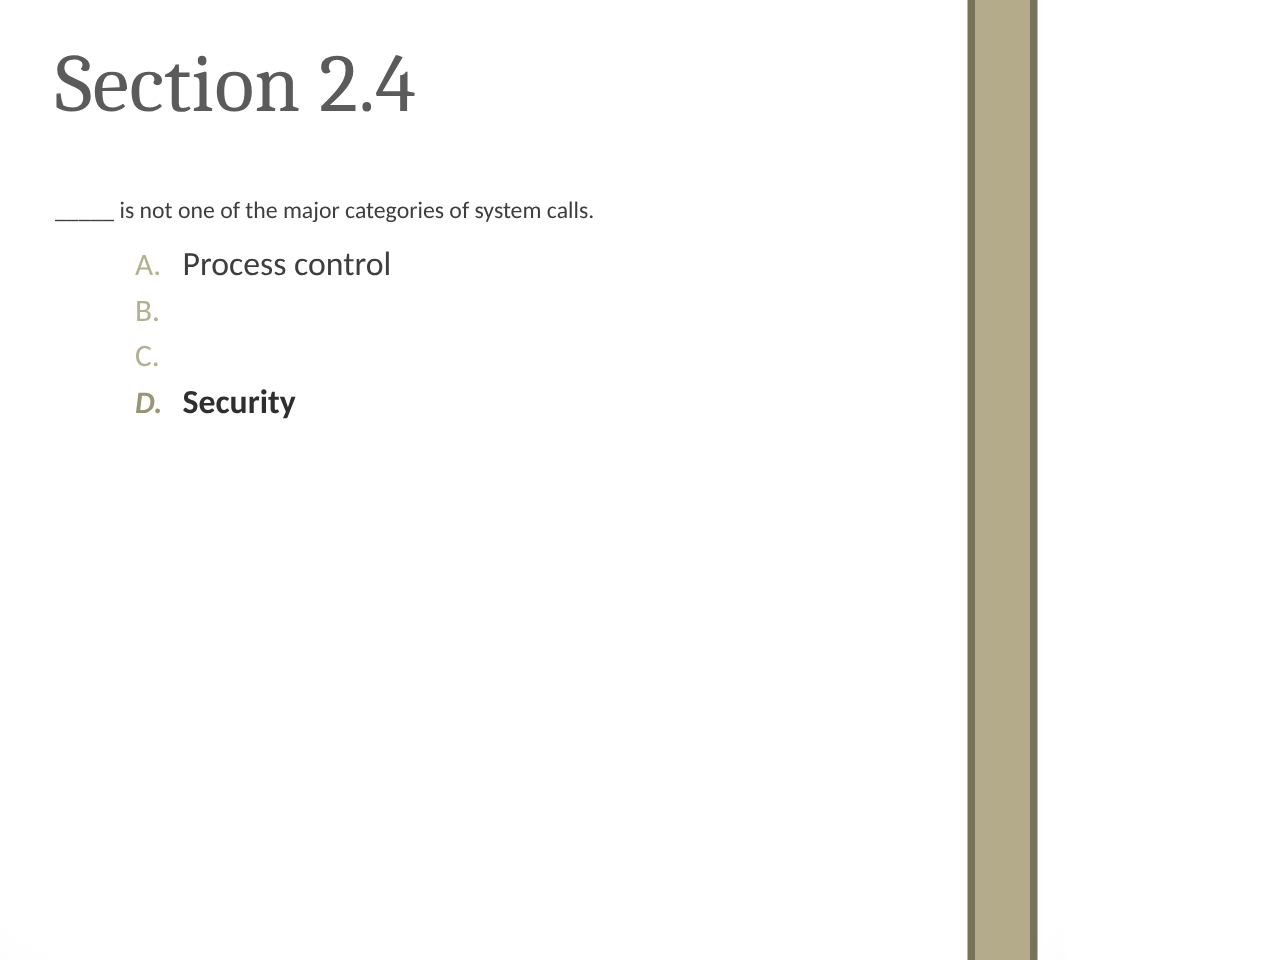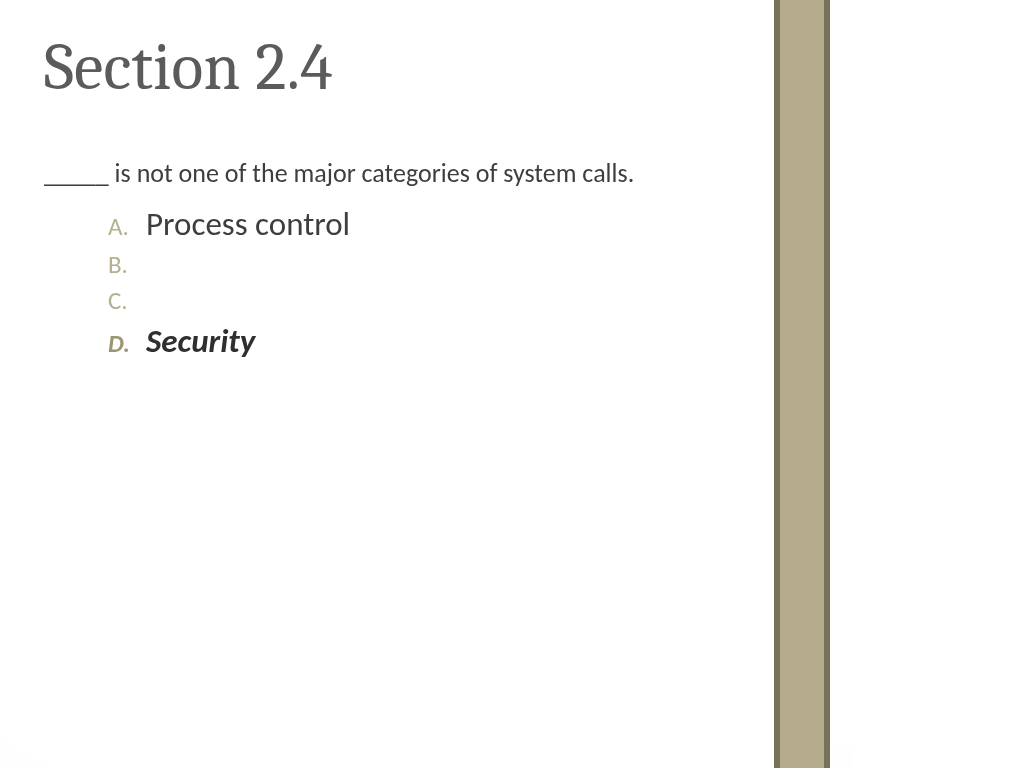--- a/index.html
+++ b/index.html
@@ -40,52 +40,51 @@
   .title {
     font-family: "Cambria", "Georgia", serif;
     font-size: 66px;
     font-weight: 400;
     color: #5b5b5b;
     line-height: 1.05;
     margin-bottom: 54px;
     letter-spacing: 0.2px;
   }
   .question {
-    font-size: 26px;
+    font-size: 19px;
     color: #3e3e3e;
     margin-bottom: 14px;
     line-height: 1.25;
   }
   .options {
     list-style: none;
     padding-left: 64px;
   }
   .option-row {
     display: flex;
     align-items: baseline;
     margin-bottom: 5px;
   }
   .opt-letter {
     width: 38px;
     flex: 0 0 38px;
     font-size: 25px;
     color: #b6b08f;
   }
   .opt-text {
-    font-size: 33px;
+    font-size: 27px;
     color: #3e3e3e;
   }
   .correct .opt-letter {
     color: #9a9573;
     font-style: italic;
     font-weight: 700;
   }
   .correct .opt-text {
     color: #2f2f2f;
-    font-style: italic;
     font-weight: 700;
   }
 </style>
 </head>
 <body>
 
 <div class="slide">
   <div class="accent-bar-outer"></div>
   <div class="accent-bar-inner"></div>
 

